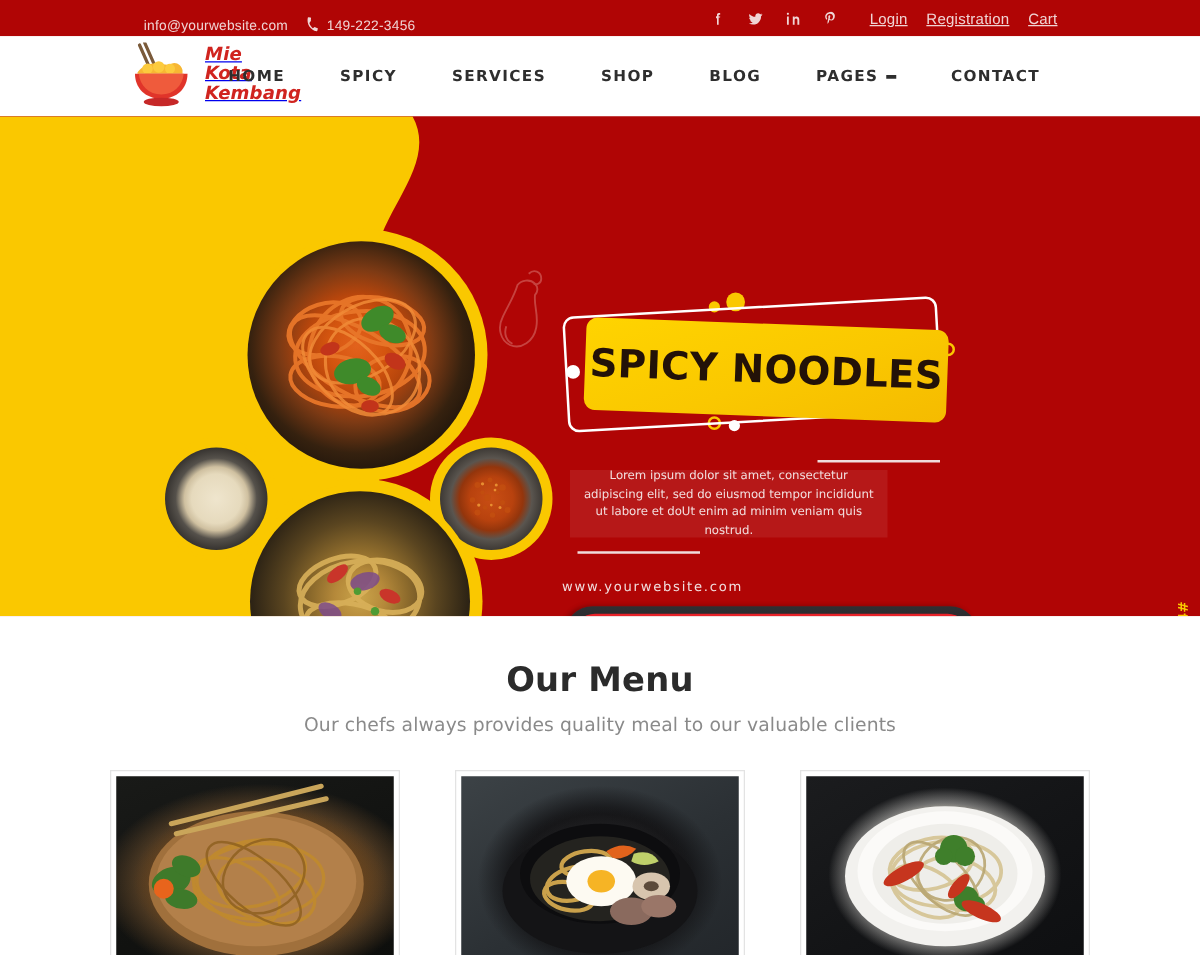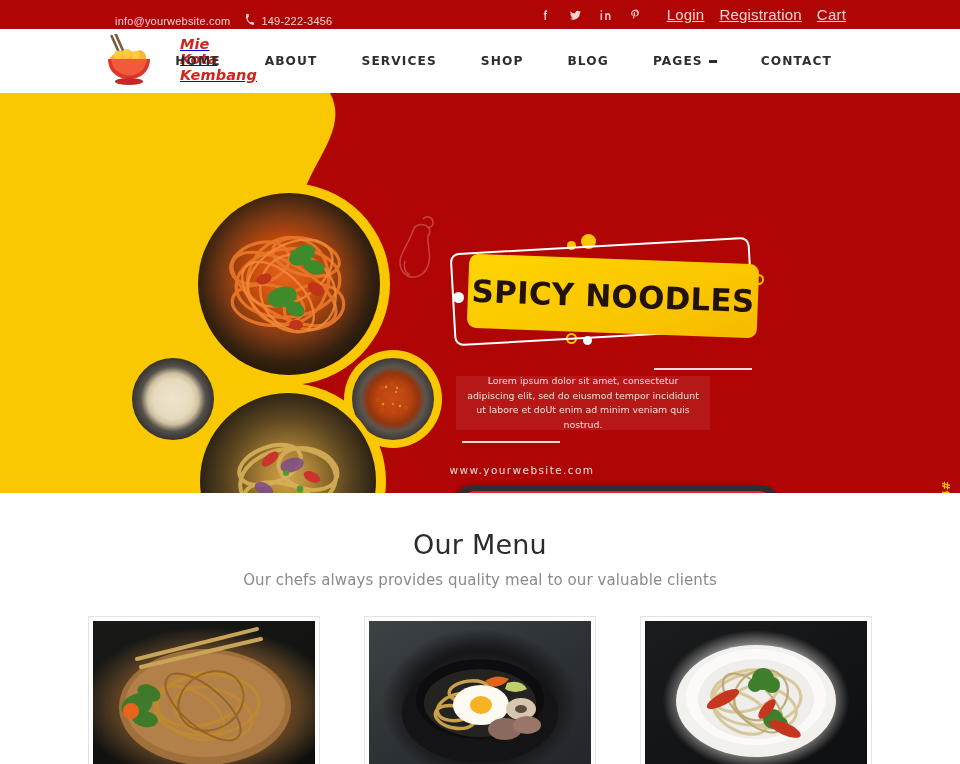--- a/index.html
+++ b/index.html
@@ -25,29 +25,29 @@
     display:flex; align-items:center; gap: 14px;
   }
   .topbar-left .item { display:flex; align-items:center; gap:6px; color:#f0d5d5; }
   .phone-glyph { display:inline-block; color:#f0d5d5; font-size:12px; transform: rotate(12deg); }
   .topbar-right {
     position:absolute; right: 114px; top:0; height:29px;
     display:flex; align-items:center; gap: 15px;
   }
   .social-wrap { display:flex; align-items:center; gap:17px; margin-right:10px; }
   .social { width:13px; height:14px; fill:#f0d5d5; display:block; }
-  .toplink { color:#f0d5d5; font-size:15px; }
+  .toplink { color:#f0d5d5; font-size:12px; }
 
   
   .header {
     position: relative;
     height: 64px; background:#fff;
     display:flex; align-items:center;
   }
-  .logo { position:absolute; left:101px; top:5px; display:flex; align-items:center; gap:23px; }
+  .logo { position:absolute; left:101px; top:5px; display:flex; align-items:center; gap:7px; }
   .logo-mark { width:56px; height:52px; position:relative; display:block; }
   .logo-text {
     font-family: "DejaVu Sans", sans-serif;
     font-style: italic; font-weight: 700;
     color:#d0241f; font-size:14.5px; line-height:15.5px;
     letter-spacing:.1px;
   }
   .nav {
     position:absolute; right:112px; top:0; height:64px;
     display:flex; align-items:center; gap:12px;
@@ -161,21 +161,21 @@
     color:#fac800; font-size:11px; font-weight:700;
     letter-spacing:.4px;
     writing-mode: vertical-rl;
     font-family:"DejaVu Sans", sans-serif;
   }
 
   
   .menu-section { position:relative; width:960px; background:#fff; padding-top:36px; }
   .menu-title {
     text-align:center; font-family:"DejaVu Sans", sans-serif;
-    font-weight:400; font-size:27px; color:#2b2b2b; letter-spacing:.2px;
+    font-weight:700; font-size:27px; color:#2b2b2b; letter-spacing:.2px;
   }
   .menu-sub {
     text-align:center; margin-top:11px;
     font-family:"DejaVu Sans", sans-serif;
     font-size:15px; color:#8a8a8a; letter-spacing:.1px;
   }
   .cards {
     display:flex; justify-content:center; gap:44px;
     margin-top:27px;
   }
@@ -281,21 +281,21 @@
         <span>Kota</span><br>
         <span>Kembang</span>
       </span>
     </a>
 
     <nav class="nav">
       <a href="#">
           <span>HOME</span>
         </a>
       <a href="#">
-          <span>ABOUT</span>
+          <span>SPICY</span>
         </a>
       <a href="#">
           <span>SERVICES</span>
         </a>
       <a href="#">
           <span>SHOP</span>
         </a>
       <a href="#">
           <span>BLOG</span>
         </a>

